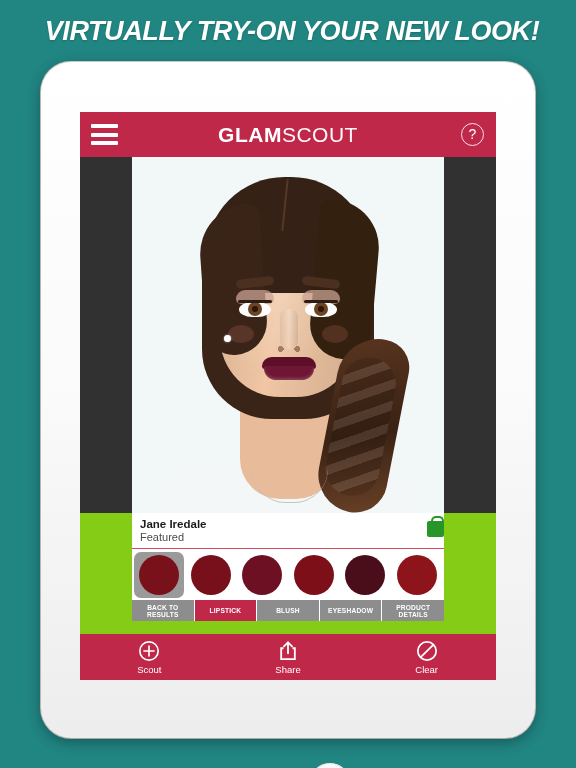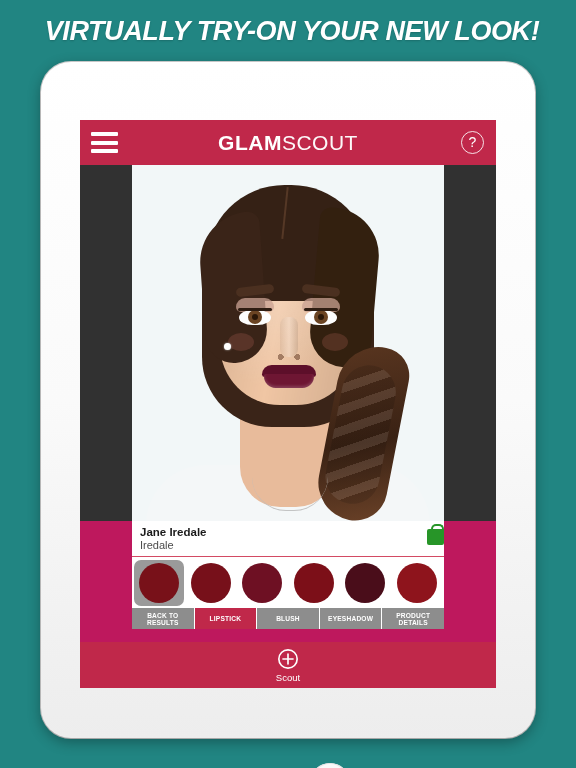--- a/index.html
+++ b/index.html
@@ -49,23 +49,23 @@
   .home-btn {
     position:absolute; left:269px; top:701px;
     width:40px; height:40px; border-radius:50%;
     background:#fafafa;
     box-shadow:inset 0 0 0 1px #e4e4e4, 0 1px 2px rgba(0,0,0,.06);
     display:flex; align-items:center; justify-content:center;
   }
 
   
   .screen {
-    position:absolute; left:80px; top:120px;
+    position:absolute; left:80px; top:112px;
     width:416px; height:568px;
-    background:#be185d;
+    background:#84cc16;
     overflow:hidden;
   }
 
   
   .appbar {
     position:relative; height:45px; width:100%;
     background:#c0284a;
     display:flex; align-items:center;
   }
   .burger {
@@ -253,21 +253,21 @@
       <div class="lipTop"></div>
       <div class="lipBot"></div>
       <div class="earring"></div>
       <div class="necklace"></div>
     </div>
   </div>
 
   <div class="prodbar">
     <div>
       <div class="prod-name">Jane Iredale</div>
-      <div class="prod-shade">Iredale</div>
+      <div class="prod-shade">Featured</div>
     </div>
     <div class="bag"></div>
   </div>
 
   <div class="swatch-wrap" id="swatchRow">
       <div class="sw-cell sel">
         <div class="sw-dot" style="background: rgb(120, 17, 25);"></div>
       </div>
       <div class="sw-cell">
         <div class="sw-dot" style="background: rgb(119, 16, 26);"></div>
@@ -297,14 +297,33 @@
   <div class="toolbar" id="toolRow">
       <div class="tool">
         <span>
           <svg width="22" height="22" viewBox="0 0 24 24">
             <circle cx="12" cy="12" r="10" fill="none" stroke="#fff" stroke-width="1.8"></circle>
             <path d="M12 6.5v11M6.5 12h11" stroke="#fff" stroke-width="1.8" stroke-linecap="round"></path>
           </svg>
         </span>
         <span class="tool-label">Scout</span>
       </div>
+      <div class="tool">
+        <span>
+          <svg width="20" height="22" viewBox="0 0 22 24">
+            <path d="M6 9H3.5v12h15V9H16" fill="none" stroke="#fff" stroke-width="2"></path>
+            <path d="M11 2.5v12" stroke="#fff" stroke-width="2" stroke-linecap="round"></path>
+            <path d="M6.5 7L11 2.5 15.5 7" fill="none" stroke="#fff" stroke-width="2" stroke-linejoin="round" stroke-linecap="round"></path>
+          </svg>
+        </span>
+        <span class="tool-label">Share</span>
+      </div>
+      <div class="tool">
+        <span>
+          <svg width="22" height="22" viewBox="0 0 24 24">
+            <circle cx="12" cy="12" r="10" fill="none" stroke="#fff" stroke-width="1.9"></circle>
+            <path d="M5.2 18.8L18.8 5.2" stroke="#fff" stroke-width="1.9" stroke-linecap="round"></path>
+          </svg>
+        </span>
+        <span class="tool-label">Clear</span>
+      </div>
     </div>
 </div>
 
 </body></html>

